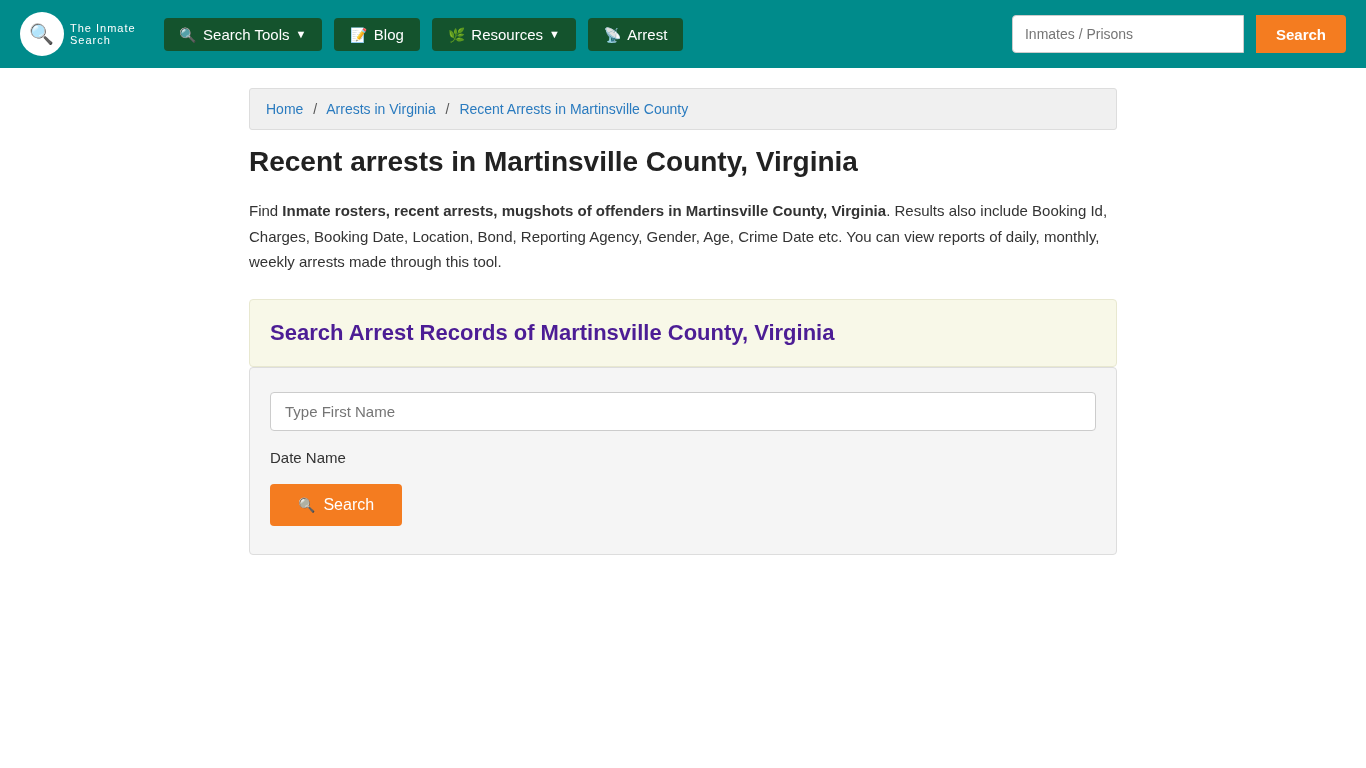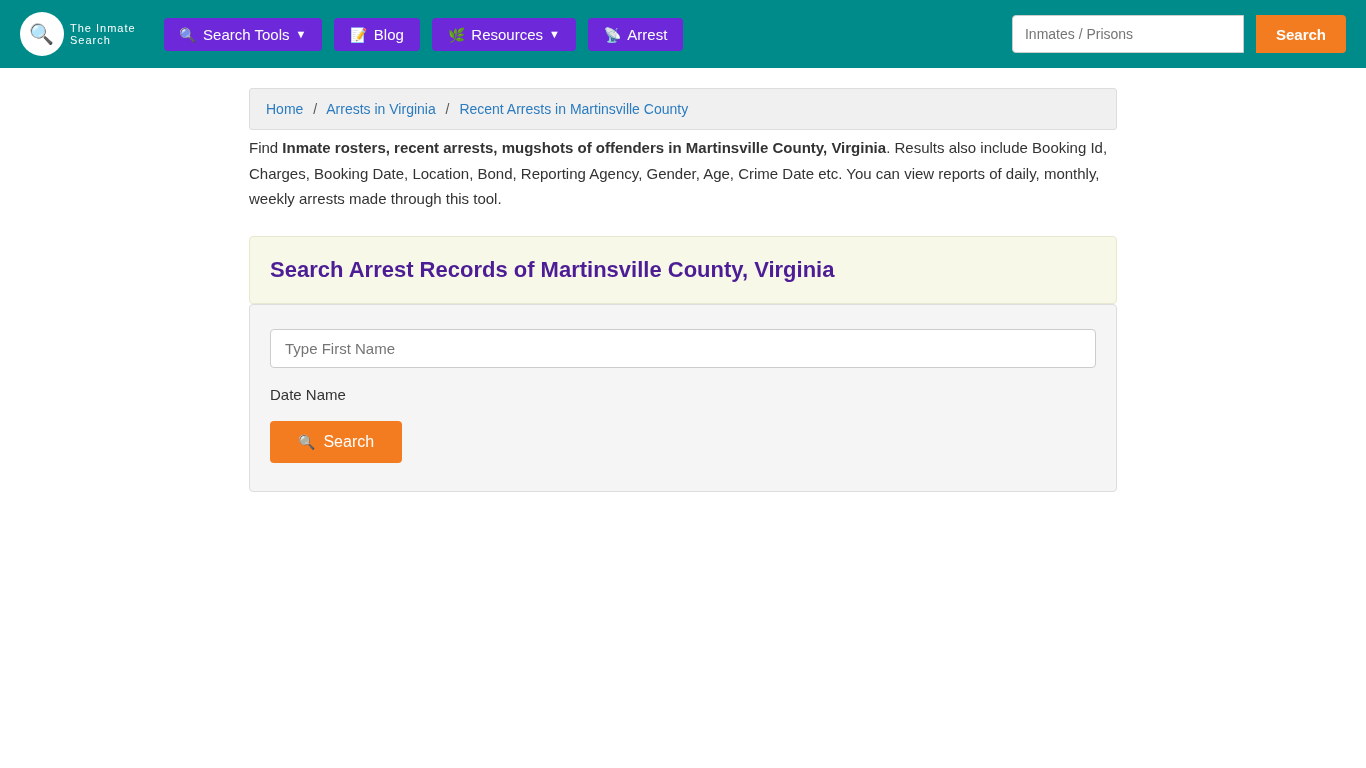--- a/index.html
+++ b/index.html
@@ -40,21 +40,21 @@
       line-height: 1.1;
     }
     .logo-text span {
       display: block;
       font-size: 11px;
       font-weight: normal;
       letter-spacing: 1px;
     }
 
     .nav-btn {
-      background: #6d28d9;
+      background: #14532d;
       color: #fff;
       border: none;
       border-radius: 4px;
       padding: 8px 16px;
       font-size: 15px;
       cursor: pointer;
       display: flex;
       align-items: center;
       gap: 6px;
       white-space: nowrap;
@@ -90,21 +90,21 @@
       margin: 0 auto;
       padding: 20px 16px;
     }
 
     
     .breadcrumb {
       background: #f0f0f0;
       border: 1px solid #ddd;
       padding: 12px 16px;
       border-radius: 3px;
-      margin-bottom: 5px;
+      margin-bottom: 16px;
       font-size: 14px;
     }
     .breadcrumb a {
       color: #2a7bbf;
       text-decoration: none;
     }
     .breadcrumb .sep { color: #555; margin: 0 6px; }
 
     
     .page-title {
@@ -231,20 +231,21 @@
 <main class="main">
 
   <nav class="breadcrumb">
     <a href="#">Home</a>
     <span class="sep">/</span>
     <a href="#">Arrests in Virginia</a>
     <span class="sep">/</span>
     <a href="#">Recent Arrests in Martinsville County</a>
   </nav>
 
+  <h1 class="page-title">Recent arrests in Martinsville County, Virginia</h1>
 
   <p class="description">
     <span>Find </span><strong>Inmate rosters, recent arrests, mugshots of offenders in Martinsville County, Virginia</strong><span>. Results also include Booking Id, Charges, Booking Date, Location, Bond, Reporting Agency, Gender, Age, Crime Date etc. You can view reports of daily, monthly, weekly arrests made through this tool.</span>
   </p>
 
   <div class="search-section">
     <h2 class="search-section-title">Search Arrest Records of Martinsville County, Virginia</h2>
   </div>
 
   <div class="form-area">

